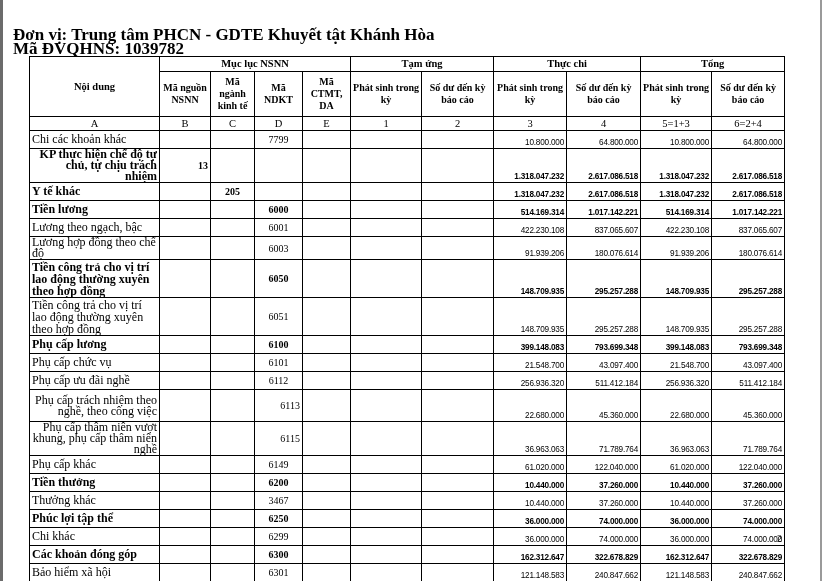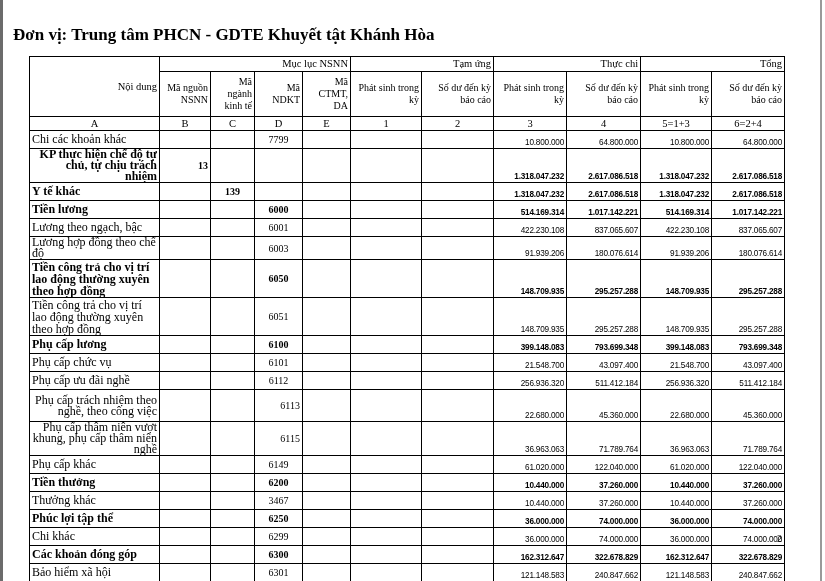--- a/index.html
+++ b/index.html
@@ -10,21 +10,21 @@
   .left-edge { position:absolute; left:0; top:0; width:3px; height:581px; background:#6b6b6b; }
   .right-edge { position:absolute; left:820px; top:0; width:2px; height:581px; background:#9a9a9a; }
   .header { position:absolute; left:13px; top:28px; font-weight:bold; font-size:17px; line-height:14px; }
   table.report {
     position:absolute; left:29px; top:56px; border-collapse:collapse; table-layout:fixed;
     width:755px; font-size:10px;
   }
   table.report td, table.report th {
     border:1px solid #000; padding:0 2px; overflow:hidden; vertical-align:middle;
   }
-  table.report th { font-weight:normal; text-align:right; line-height:12px; }
+  table.report th { font-weight:bold; text-align:center; line-height:12px; }
   .h-top th { height:14px; font-size:10.5px; }
   .h-sub th { height:44px; font-size:10px; }
   .h-idx td { height:13px; text-align:center; font-size:10.5px; }
   .num { font-family:"Liberation Sans", "DejaVu Sans", sans-serif; font-size:8.2px; text-align:right; vertical-align:bottom !important; padding-bottom:1px !important; letter-spacing:-0.2px; }
   .code { text-align:center; }
   .label { line-height:11px; font-size:12px; }
   tr.bold .label, tr.bold .code, tr.bold .num { font-weight:bold; }
   tr.r1 td { height:16px; }
   tr.r2 td { height:30px;text-align:right; }
   tr.r3 td { height:36px;margin-left:20px; }
@@ -32,20 +32,21 @@
   .page-num { position:absolute; left:777px; top:533px; font-size:10px; }
 </style>
 </head>
 <body>
 
 <div class="left-edge"></div>
 <div class="right-edge"></div>
 
 <div class="header">
   <div>Đơn vị: Trung tâm PHCN - GDTE Khuyết tật Khánh Hòa</div>
+  <div>Mã ĐVQHNS: 1039782</div>
 </div>
 
 <table class="report">
   <colgroup>
     <col style="width:130px">
     <col style="width:51px">
     <col style="width:44px">
     <col style="width:48px">
     <col style="width:48px">
     <col style="width:71px">
@@ -112,21 +113,21 @@
         <td class="num"></td>
         <td class="num"></td>
         <td class="num">1.318.047.232</td>
         <td class="num">2.617.086.518</td>
         <td class="num">1.318.047.232</td>
         <td class="num">2.617.086.518</td>
       </tr>
       <tr class="r1 bold">
         <td class="label">Y tế khác</td>
         <td class="code"></td>
-        <td class="code">139</td>
+        <td class="code">205</td>
         <td class="code"></td>
         <td class="code"></td>
         <td class="num"></td>
         <td class="num"></td>
         <td class="num">1.318.047.232</td>
         <td class="num">2.617.086.518</td>
         <td class="num">1.318.047.232</td>
         <td class="num">2.617.086.518</td>
       </tr>
       <tr class="r1 bold">

